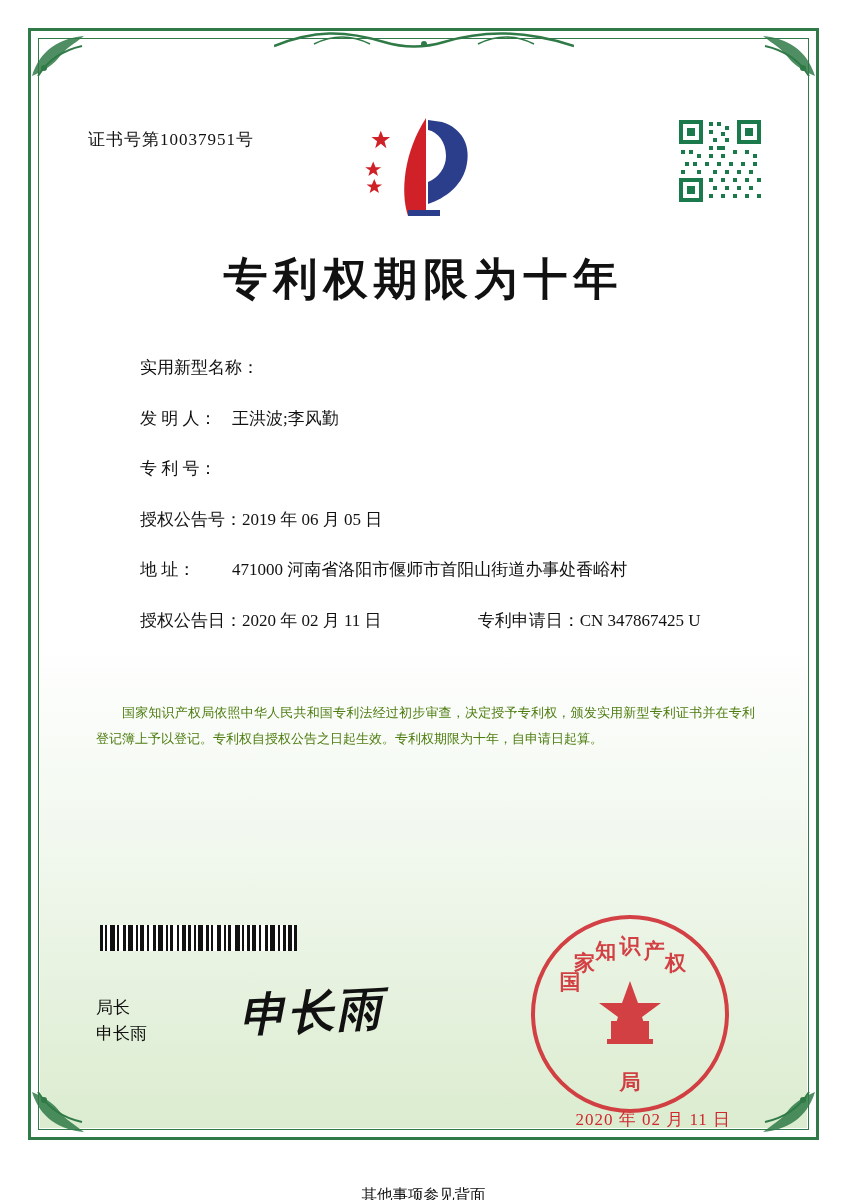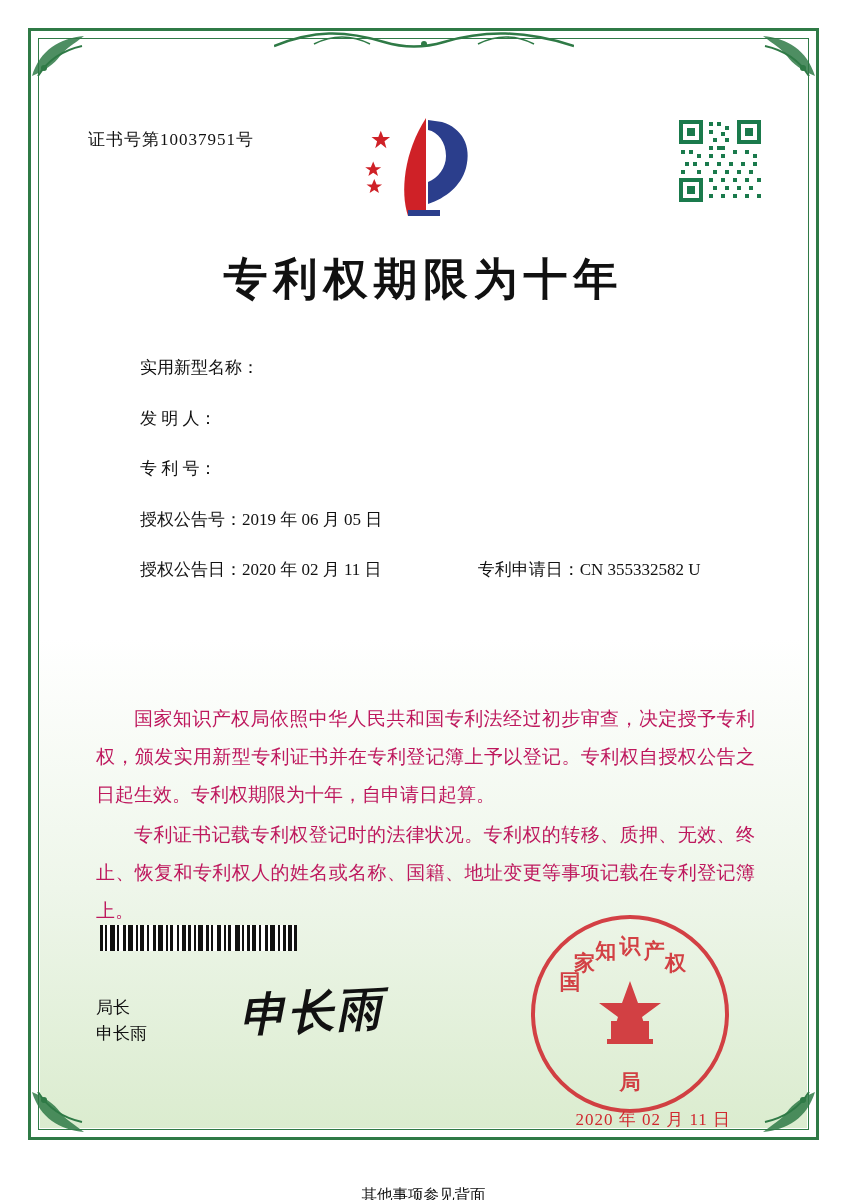--- a/index.html
+++ b/index.html
@@ -83,21 +83,21 @@
     min-width:92px;
   }
   .value{flex:1 1 auto;}
   .row.two .seg{display:flex;align-items:flex-start;}
   .row.two .seg.second{margin-left:96px;}
   .row.two .seg .label{min-width:auto;}
 
   
   .paras{
     position:absolute;left:96px;right:92px;top:700px;
-    font-size:19px;color:#be185d;line-height:2.0;
+    font-size:13px;color:#4d7c0f;line-height:2.0;
     text-align:justify;
   }
   .para{text-indent:2em;margin:0 0 2px 0;}
 
   
   .barcode{
     position:absolute;left:100px;top:925px;
     width:228px;height:26px;
     display:flex;align-items:stretch;
   }
@@ -272,43 +272,47 @@
   </div>
 
   <div class="title">专利权期限为十年</div>
 
   <div class="fields">
     <div class="row">
       <span class="label">实用新型名称：</span>
     </div>
     <div class="row">
       <span class="label">发 明 人：</span>
+      <span class="value">王洪波;李风勤</span>
     </div>
     <div class="row">
       <span class="label">专 利 号：</span>
     </div>
     <div class="row">
       <span class="label">授权公告号：</span>
       <span class="value">2019 年 06 月 05 日</span>
+    </div>
+    <div class="row">
+      <span class="label">地 址：</span>
+      <span class="value">471000 河南省洛阳市偃师市首阳山街道办事处香峪村</span>
     </div>
     <div class="row two">
       <span class="seg">
         <span class="label">授权公告日：</span>
         <span class="value">2020 年 02 月 11 日</span>
       </span>
       <span class="seg second">
         <span class="label">专利申请日：</span>
-        <span class="value">CN 355332582 U</span>
+        <span class="value">CN 347867425 U</span>
       </span>
     </div>
   </div>
 
   <div class="paras">
     <p class="para">国家知识产权局依照中华人民共和国专利法经过初步审查，决定授予专利权，颁发实用新型专利证书并在专利登记簿上予以登记。专利权自授权公告之日起生效。专利权期限为十年，自申请日起算。</p>
-    <p class="para">专利证书记载专利权登记时的法律状况。专利权的转移、质押、无效、终止、恢复和专利权人的姓名或名称、国籍、地址变更等事项记载在专利登记簿上。</p>
   </div>
 
   <div class="barcode">
     <i style="width:3px"></i>
       <i style="width:2px;background:#fff"></i>
       <i style="width:2px"></i>
       <i style="width:3px;background:#fff"></i>
     <i style="width:5px"></i>
       <i style="width:2px;background:#fff"></i>
       <i style="width:2px"></i>

